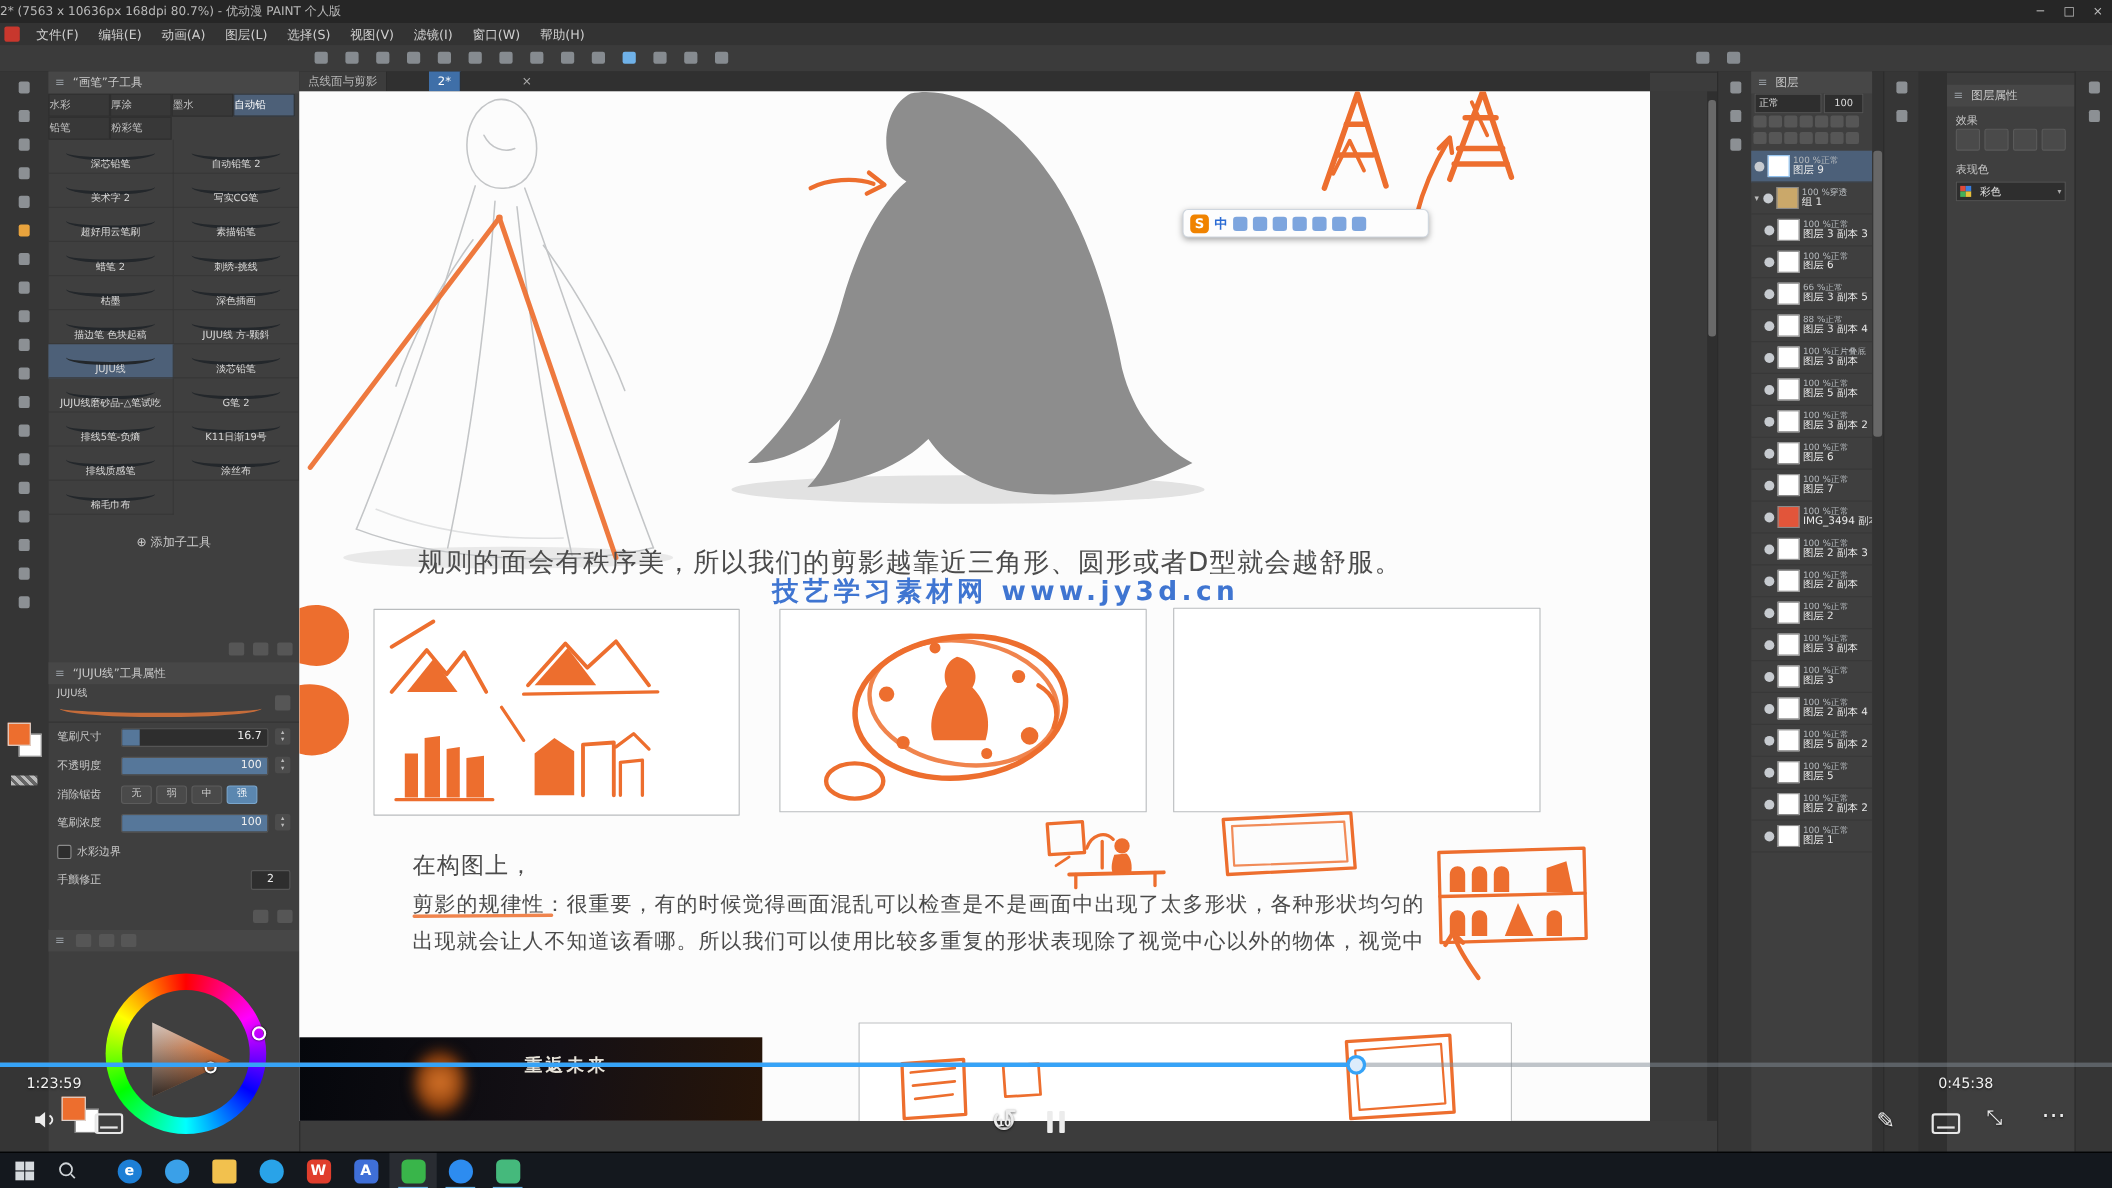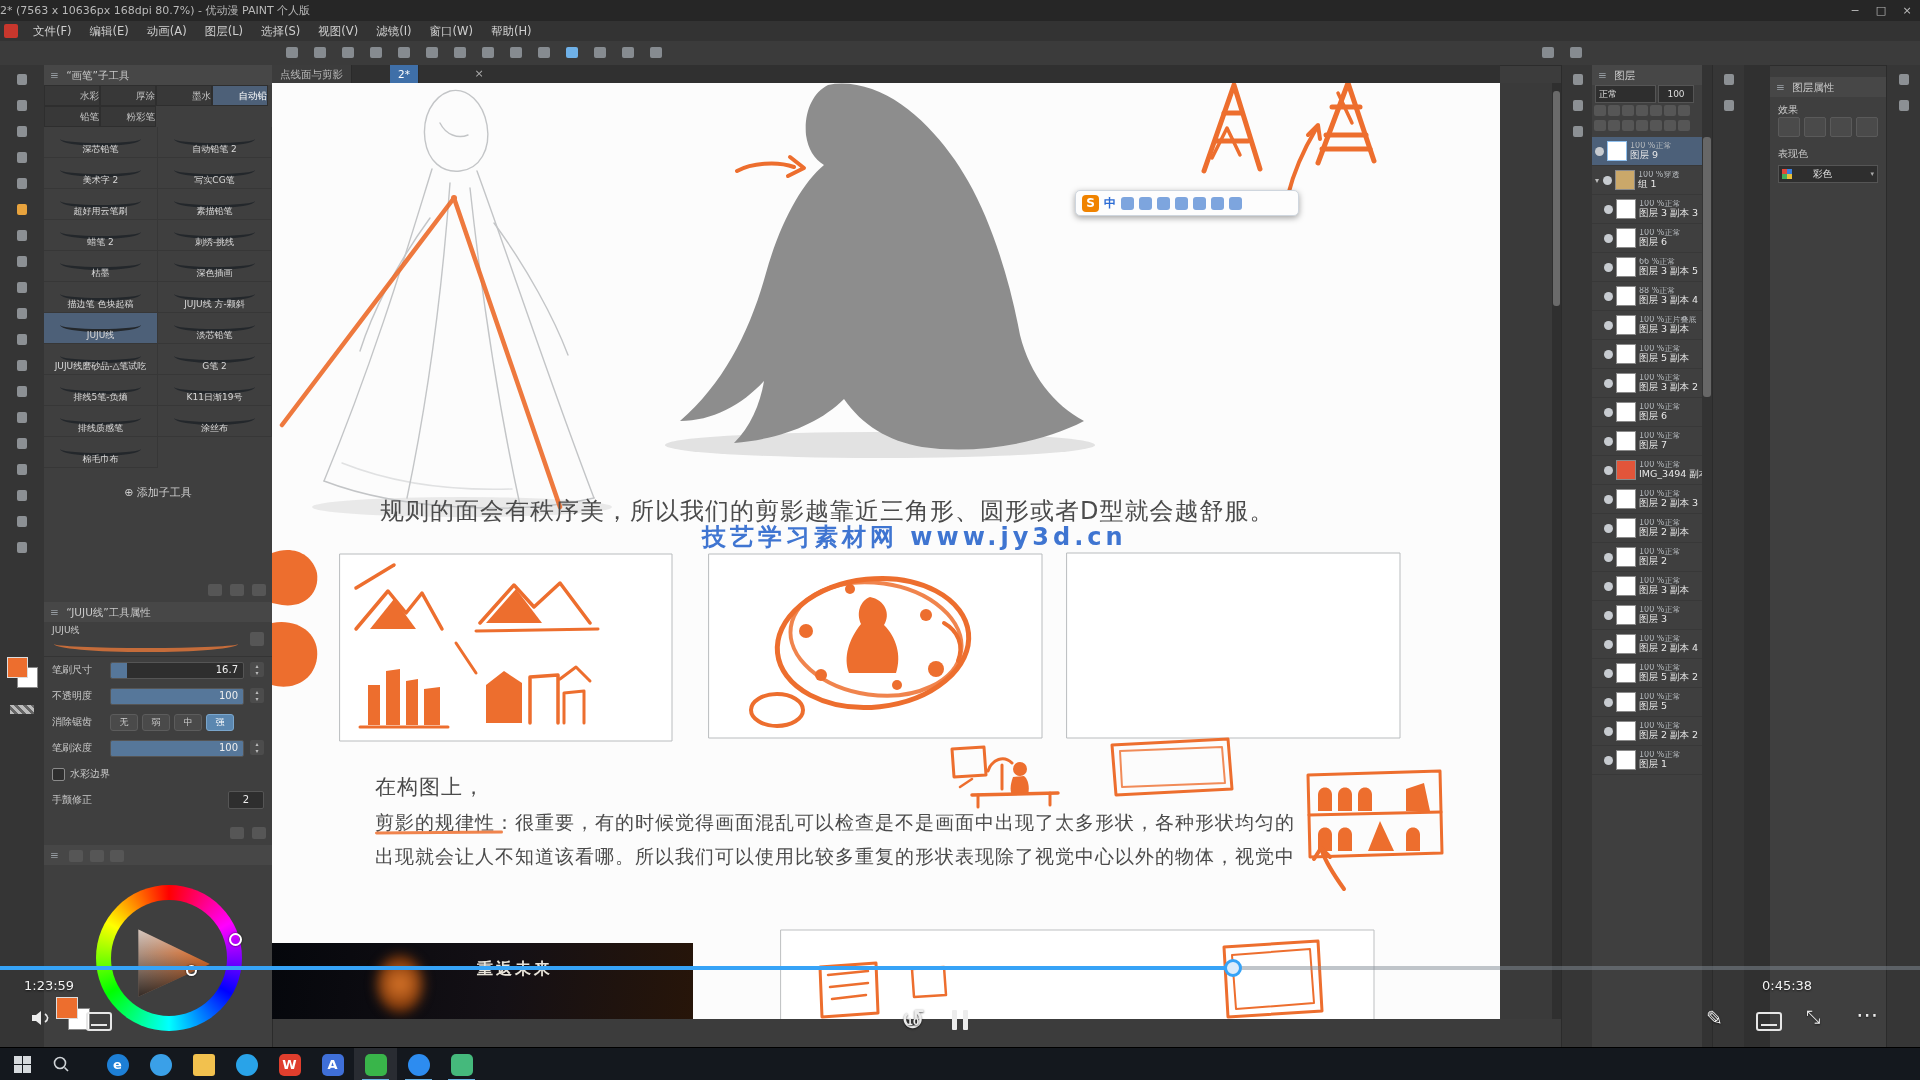--- a/index.html
+++ b/index.html
@@ -28,21 +28,21 @@
   .checker{position:absolute;left:10px;top:640px;width:24px;height:9px;
            background:repeating-linear-gradient(45deg,#bbb 0 3px,#666 3px 6px);}
   
   .panel{background:#3f3f3f;border-right:1px solid #2b2b2b;border-bottom:1px solid #2b2b2b;}
   .phead{position:relative;height:20px;background:#474747;color:#c9c9c9;font-size:10.5px;line-height:20px;padding-left:6px;white-space:nowrap;overflow:hidden;}
   .phead .burger{margin-right:4px;color:#9aa0a6;}
   .mini{display:inline-block;width:14px;height:12px;background:#565656;border-radius:2px;margin-left:3px;vertical-align:middle;}
   #subtool{left:44px;top:65px;width:228px;height:537px;}
   .gtabs{display:flex;flex-wrap:wrap;}
   .gtab{width:56px;height:21px;box-sizing:border-box;background:#383838;border:1px solid #2e2e2e;color:#c4c4c4;
-        font-size:9.5px;text-align:right;line-height:20px;white-space:nowrap;overflow:hidden;}
+        font-size:9.5px;text-align:left;line-height:20px;white-space:nowrap;overflow:hidden;}
   .gtab.selected{background:#4d6078;color:#fff;}
   .bgrid{display:grid;grid-template-columns:114px 114px;}
   .bcell{position:relative;width:114px;height:31px;box-sizing:border-box;border-bottom:1px solid #373737;border-right:1px solid #373737;}
   .bcell .stroke{position:absolute;left:16px;right:16px;top:5px;height:11px;border-bottom:3px solid #23272b;border-radius:60%;}
   .bcell .bname{position:absolute;left:1px;right:1px;bottom:1px;text-align:center;font-size:9px;color:#d9d9d9;white-space:nowrap;overflow:hidden;}
   .bcell.selected{background:#4d6078;}
   .addsub{position:absolute;left:0;right:0;top:420px;text-align:center;color:#cccccc;font-size:11px;}
   .pfoot{position:absolute;right:6px;bottom:4px;}
   
   #toolprop{left:44px;top:602px;width:228px;height:243px;}
@@ -115,21 +115,21 @@
   .ltext{min-width:0;line-height:1.05;}
   .lmeta{font-size:8px;color:#b5b9bd;white-space:nowrap;overflow:hidden;}
   .lname{font-size:9.5px;color:#e9e9e9;white-space:nowrap;overflow:hidden;}
   #lscroll{left:1702px;top:65px;width:10px;height:982px;background:#333;}
   #lscroll .thumb{position:absolute;left:1px;top:72px;width:8px;height:260px;background:#676767;border-radius:3px;}
   #gap2{left:1744px;top:65px;width:26px;height:982px;background:#303030;}
   #proppanel{left:1770px;top:65px;width:116px;height:982px;background:#3f3f3f;margin-top:12px;}
   .pplabel{position:absolute;left:8px;font-size:10px;color:#c9c9c9;}
   .ppicons{position:absolute;left:8px;top:40px;display:flex;gap:4px;}
   .ppicon{width:20px;height:18px;background:#4a4a4a;border:1px solid #5a5a5a;border-radius:2px;}
-  .exprow{position:absolute;left:8px;top:88px;width:100px;height:18px;background:#2e2e2e;border:1px solid #555;display:flex;align-items:center;gap:21px;padding-left:3px;box-sizing:border-box;}
+  .exprow{position:absolute;left:8px;top:88px;width:100px;height:18px;background:#2e2e2e;border:1px solid #555;display:flex;align-items:center;gap:8px;padding-left:3px;box-sizing:border-box;}
   .cgrid{width:10px;height:10px;display:grid;grid-template-columns:5px 5px;}
   .cgrid i{width:5px;height:5px;}
   .exprow .txt{color:#e6e6e6;font-size:9.5px;}
   .exprow .car{margin-left:auto;margin-right:3px;color:#aaa;font-size:7px;}
   
   #ime{left:1075px;top:190px;width:224px;height:26px;background:#fdfdfd;border:1px solid #cfd6de;border-radius:5px;
        box-shadow:0 2px 6px rgba(0,0,0,.35);display:flex;align-items:center;gap:5px;padding:0 6px;box-sizing:border-box;z-index:30;}
   .imelogo{width:17px;height:17px;background:#f08300;border-radius:4px;color:#fff;font-weight:bold;font-size:12px;text-align:center;line-height:17px;}
   .imelang{color:#2b6bd4;font-size:12px;font-weight:bold;}
   .imeicon{width:13px;height:13px;background:#5d8fd6;opacity:.8;border-radius:3px;}

